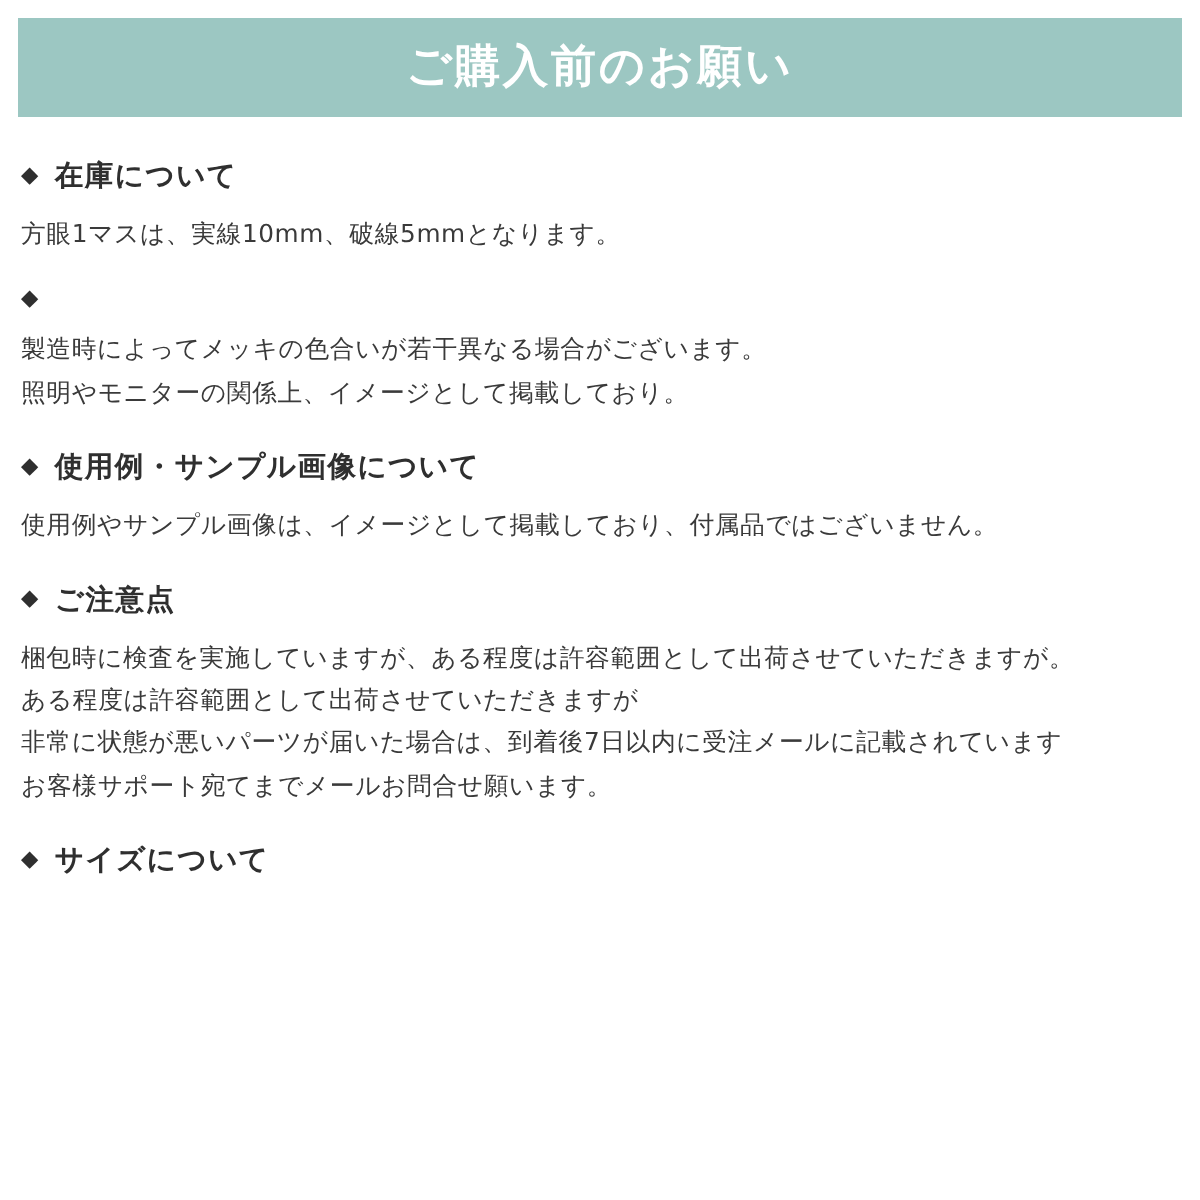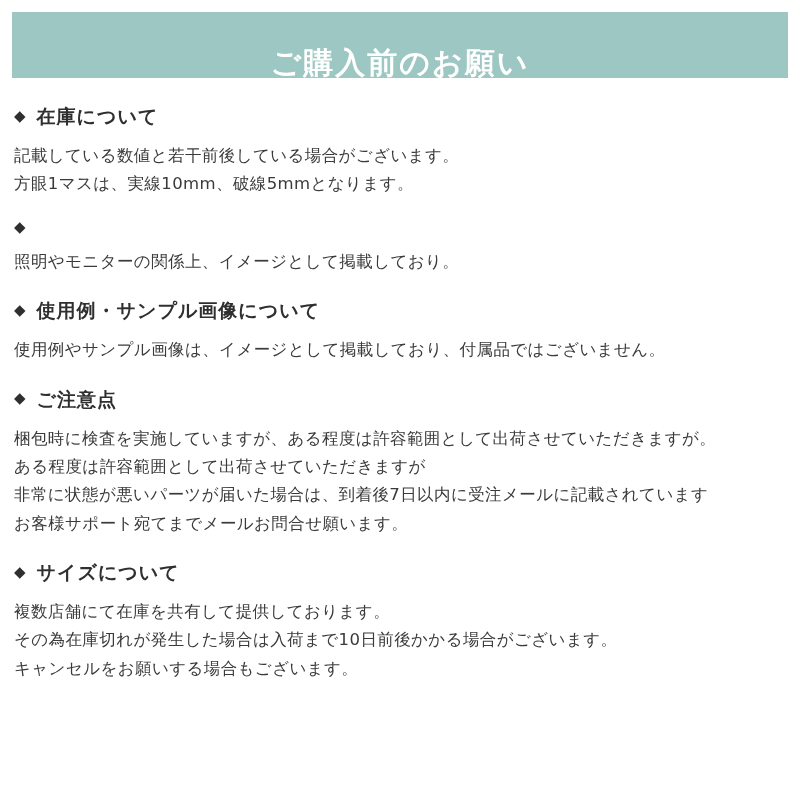--- a/index.html
+++ b/index.html
@@ -19,21 +19,21 @@
     height: 800px;
     position: relative;
     box-sizing: border-box;
     padding: 0;
   }
   .banner {
     margin: 12px 12px 0 12px;
     height: 66px;
     background: #9cc7c2;
     display: flex;
-    align-items: flex-end;
+    align-items: center;
     justify-content: center;
   }
   .banner-title {
     color: #ffffff;
     font-size: 30px;
     font-weight: bold;
     letter-spacing: 2px;
     line-height: 1;
   }
   .content {
@@ -83,30 +83,30 @@
   </div>
 
   <div class="content">
 
     <div class="section">
       <div class="sec-head">
         <span class="diamond">◆</span>
         <span>在庫について</span>
       </div>
       <div class="sec-body">
-        <div class="line">記載している数値と若干前後している場合がございます。</div>
         <div class="line">方眼1マスは、実線10mm、破線5mmとなります。</div>
       </div>
     </div>
 
     <div class="section">
       <div class="sec-head">
         <span class="diamond">◆</span>
       </div>
       <div class="sec-body">
+        <div class="line">製造時によってメッキの色合いが若干異なる場合がございます。</div>
         <div class="line">照明やモニターの関係上、イメージとして掲載しており。</div>
       </div>
     </div>
 
     <div class="section">
       <div class="sec-head">
         <span class="diamond">◆</span>
         <span>使用例・サンプル画像について</span>
       </div>
       <div class="sec-body">
@@ -125,21 +125,16 @@
         <div class="line">非常に状態が悪いパーツが届いた場合は、到着後7日以内に受注メールに記載されています</div>
         <div class="line">お客様サポート宛てまでメールお問合せ願います。</div>
       </div>
     </div>
 
     <div class="section">
       <div class="sec-head">
         <span class="diamond">◆</span>
         <span>サイズについて</span>
       </div>
-      <div class="sec-body">
-        <div class="line">複数店舗にて在庫を共有して提供しております。</div>
-        <div class="line">その為在庫切れが発生した場合は入荷まで10日前後かかる場合がございます。</div>
-        <div class="line">キャンセルをお願いする場合もございます。</div>
-      </div>
     </div>
 
   </div>
 </div>
 
 </body></html>

